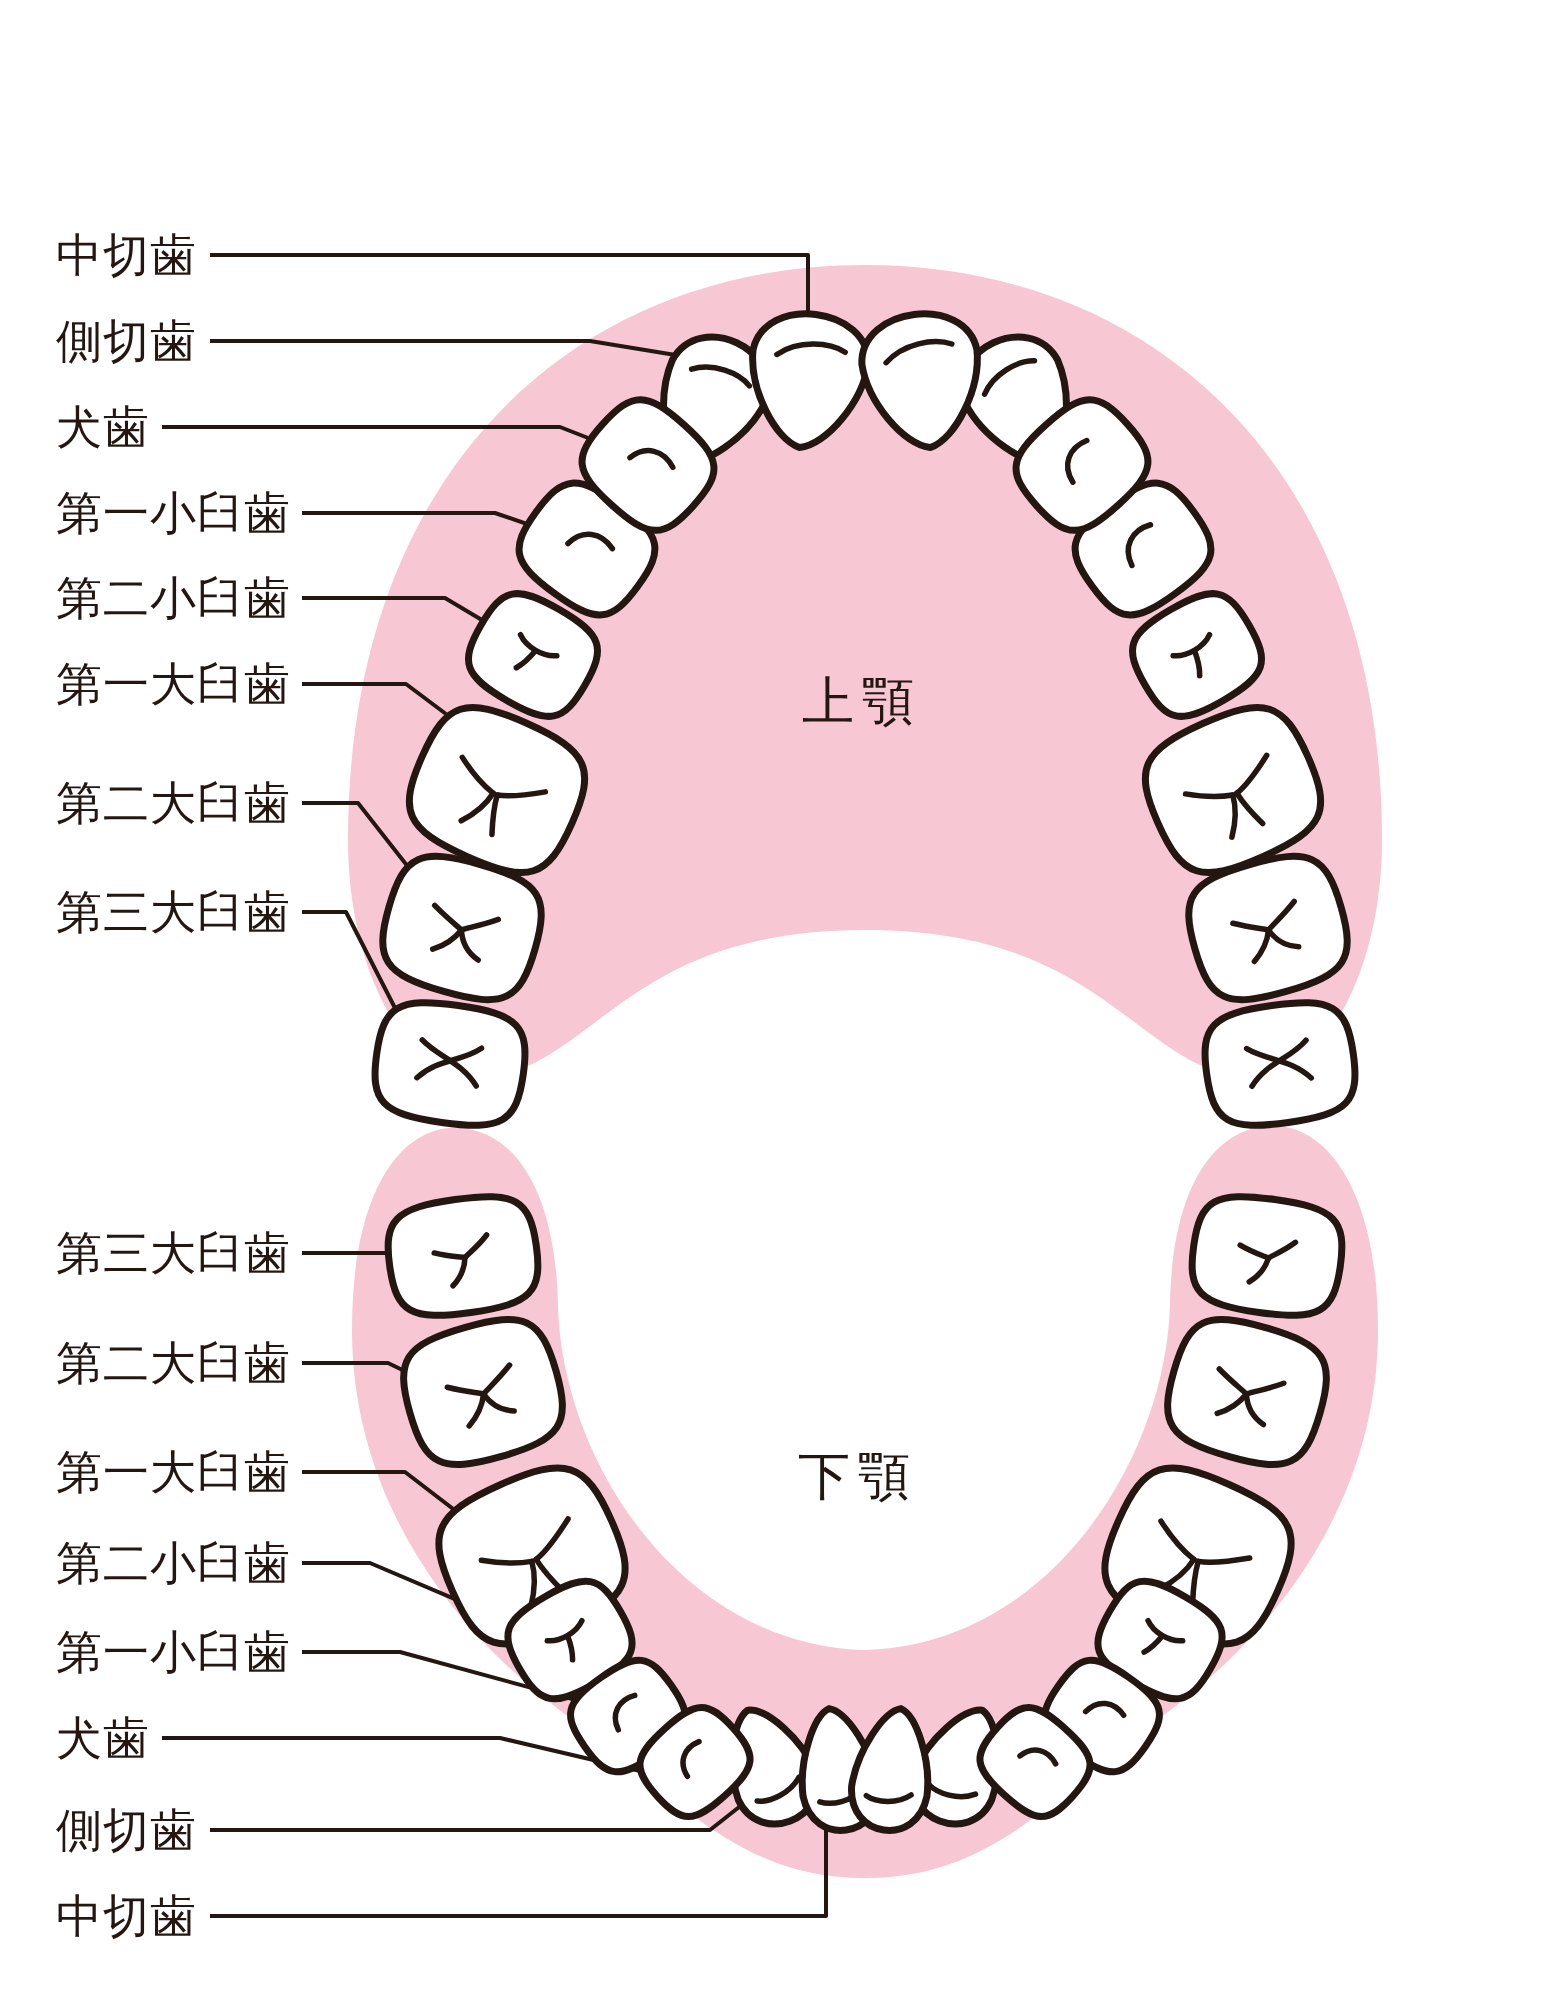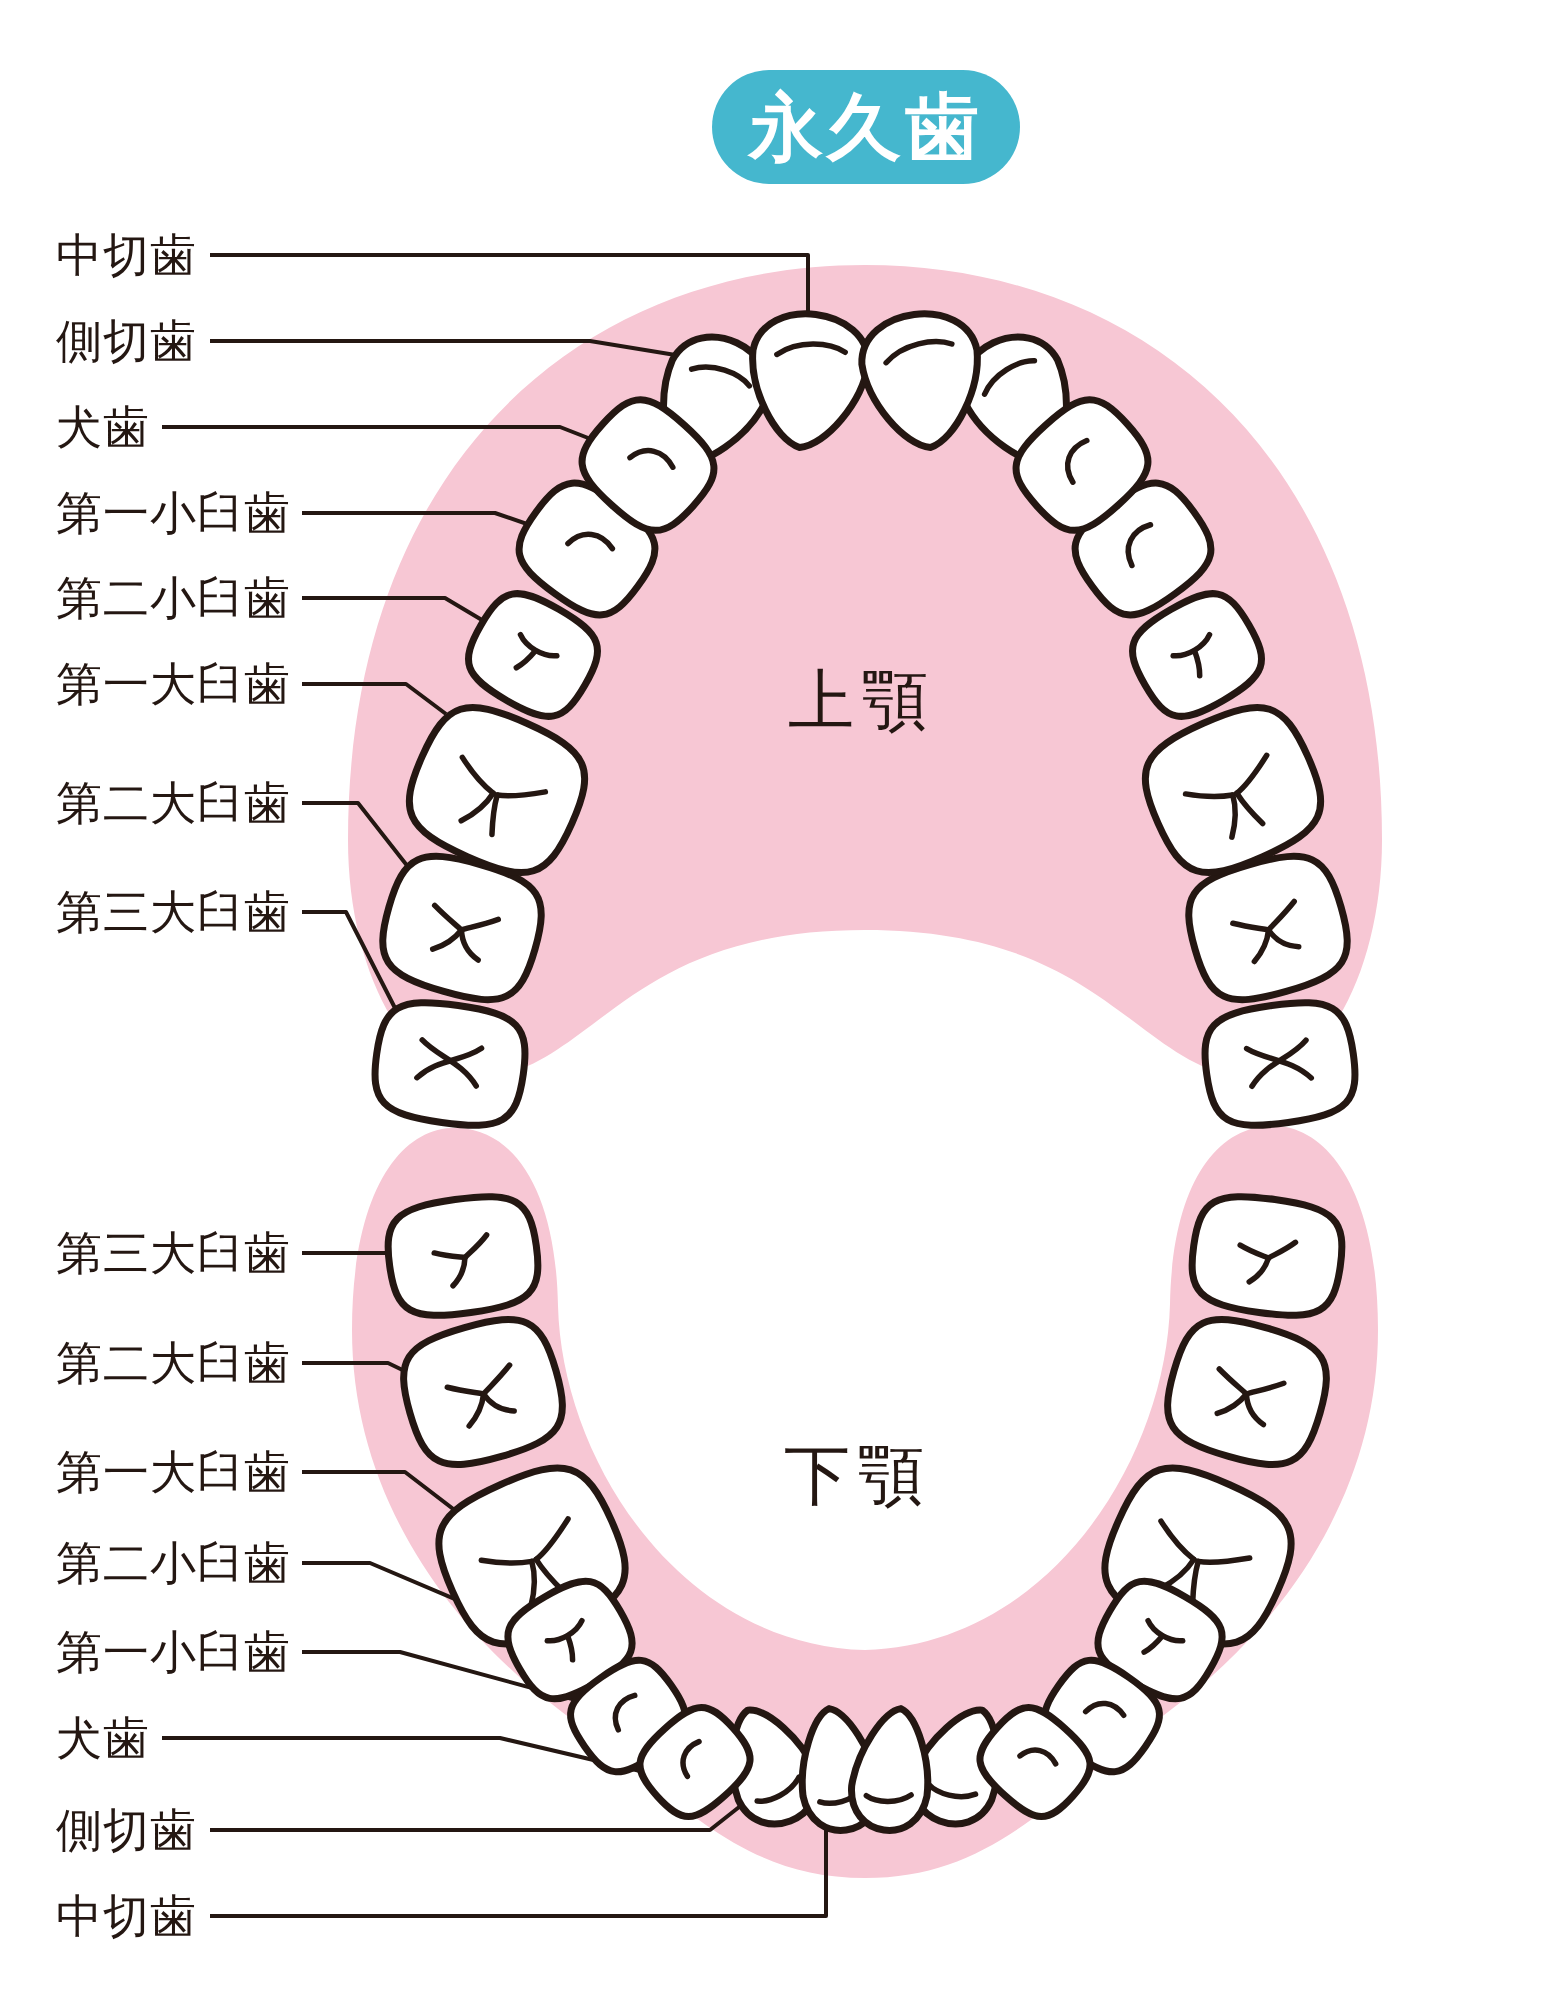--- a/index.html
+++ b/index.html
@@ -22,21 +22,21 @@
     background:var(--teal);display:flex;align-items:center;justify-content:center;
   }
   .title-pill span{
     color:#ffffff;font-size:74px;font-weight:bold;letter-spacing:4px;line-height:1;
   }
   .tooth-label{
     position:absolute;left:56px;font-size:46px;line-height:46px;white-space:nowrap;
     letter-spacing:1px;color:var(--ink);
   }
   .jaw-label{
-    position:absolute;transform:translate(-50%,-50%);font-size:66px;line-height:1;
+    position:absolute;transform:translate(-50%,-50%);font-size:52px;line-height:1;
     letter-spacing:8px;color:var(--ink);white-space:nowrap;
   }
 </style>
 </head>
 <body>
 
 <div class="page">
 
   <svg class="diagram" viewBox="0 0 1555 2000">
 
@@ -392,23 +392,20 @@
           <path d="M -38 -19.2 C -34.96 -71.68 34.96 -71.68 38 -19.2
             C 37.24 16 17.1 58.88 0 64
             C -17.1 58.88 -37.24 16 -38 -19.2 Z" class="tooth"></path>
           <g transform="translate(0 -25.6) scale(0.6909090909090909)">
             <path d="M -32 8 C -14 -8 16 -10 32 -2" class="groove" stroke-width="7.9605263157894735"></path>
           </g>
         </g>
       </g>
   </svg>
 
-  <div class="title-pill">
-    <span>永久歯</span>
-  </div>
 
   <div class="jaw-label" style="left:862px;top:701px;">上顎</div>
   <div class="jaw-label" style="left:858px;top:1476px;">下顎</div>
 
   <div class="tooth-label" style="top:232px;">中切歯</div>
   <div class="tooth-label" style="top:318px;">側切歯</div>
   <div class="tooth-label" style="top:404px;">犬歯</div>
   <div class="tooth-label" style="top:490px;">第一小臼歯</div>
   <div class="tooth-label" style="top:575px;">第二小臼歯</div>
   <div class="tooth-label" style="top:661px;">第一大臼歯</div>

